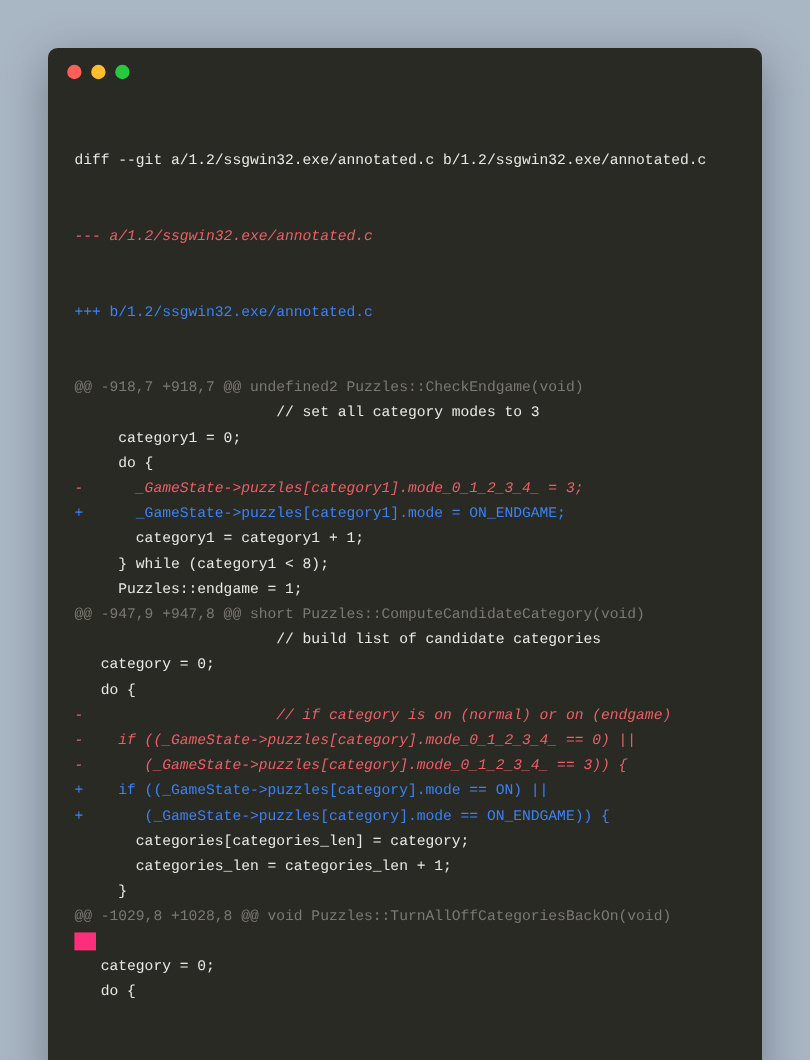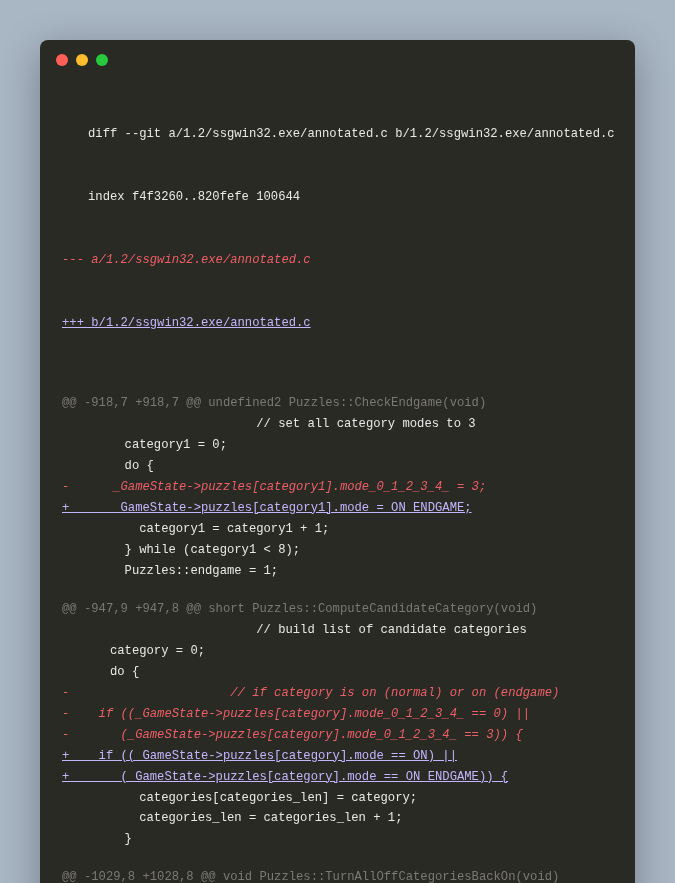--- a/index.html
+++ b/index.html
@@ -38,42 +38,41 @@
     .content {
       padding: 8px 22px 26px 22px;
       font-size: 12.2px;
       line-height: 1.72;
       white-space: pre;
       overflow-x: hidden;
     }
     .line {
       display: block;
     }
-    .white { color: #e8e8e8; margin-left: 26px; }
+    .white { color: #e8e8e8; }
     .red { color: #ec5f67; font-style: italic; }
-    .green { color: #c4b5fd; text-decoration: underline; }
-    .gray { color: #7a7a72; margin-top: 17px; }
+    .green { color: #3b82f6; }
+    .gray { color: #7a7a72; }
     .highlight-red {
       background: #ff2d7a;
       color: #ff2d7a;
       display: inline-block;
       width: 18px;
       height: 15px;
       vertical-align: middle;
     }
   </style>
 </head>
 <body>
 
 <div class="terminal">
   <div class="titlebar">
     <div class="dot red"></div>
     <div class="dot yellow"></div>
     <div class="dot green"></div>
   </div>
   <div class="content">
     <span class="line white">diff --git a/1.2/ssgwin32.exe/annotated.c b/1.2/ssgwin32.exe/annotated.c</span>
-    <span class="line white">index f4f3260..820fefe 100644</span>
     <span class="line red">--- a/1.2/ssgwin32.exe/annotated.c</span>
     <span class="line green">+++ b/1.2/ssgwin32.exe/annotated.c</span>
     <div id="hunks"><span class="line gray">@@ -918,7 +918,7 @@ undefined2 Puzzles::CheckEndgame(void)</span><span class="line white">                       // set all category modes to 3</span><span class="line white">     category1 = 0;</span><span class="line white">     do {</span><span class="line red">-      _GameState-&gt;puzzles[category1].mode_0_1_2_3_4_ = 3;</span><span class="line green">+      _GameState-&gt;puzzles[category1].mode = ON_ENDGAME;</span><span class="line white">       category1 = category1 + 1;</span><span class="line white">     } while (category1 &lt; 8);</span><span class="line white">     Puzzles::endgame = 1;</span><span class="line gray">@@ -947,9 +947,8 @@ short Puzzles::ComputeCandidateCategory(void)</span><span class="line white">                       // build list of candidate categories</span><span class="line white">   category = 0;</span><span class="line white">   do {</span><span class="line red">-                      // if category is on (normal) or on (endgame)</span><span class="line red">-    if ((_GameState-&gt;puzzles[category].mode_0_1_2_3_4_ == 0) ||</span><span class="line red">-       (_GameState-&gt;puzzles[category].mode_0_1_2_3_4_ == 3)) {</span><span class="line green">+    if ((_GameState-&gt;puzzles[category].mode == ON) ||</span><span class="line green">+       (_GameState-&gt;puzzles[category].mode == ON_ENDGAME)) {</span><span class="line white">       categories[categories_len] = category;</span><span class="line white">       categories_len = categories_len + 1;</span><span class="line white">     }</span><span class="line gray">@@ -1029,8 +1028,8 @@ void Puzzles::TurnAllOffCategoriesBackOn(void)</span><span class="line"><span class="highlight-red"></span></span><span class="line white">   category = 0;</span><span class="line white">   do {</span></div>
   </div>
 </div>
 
 </body></html>

